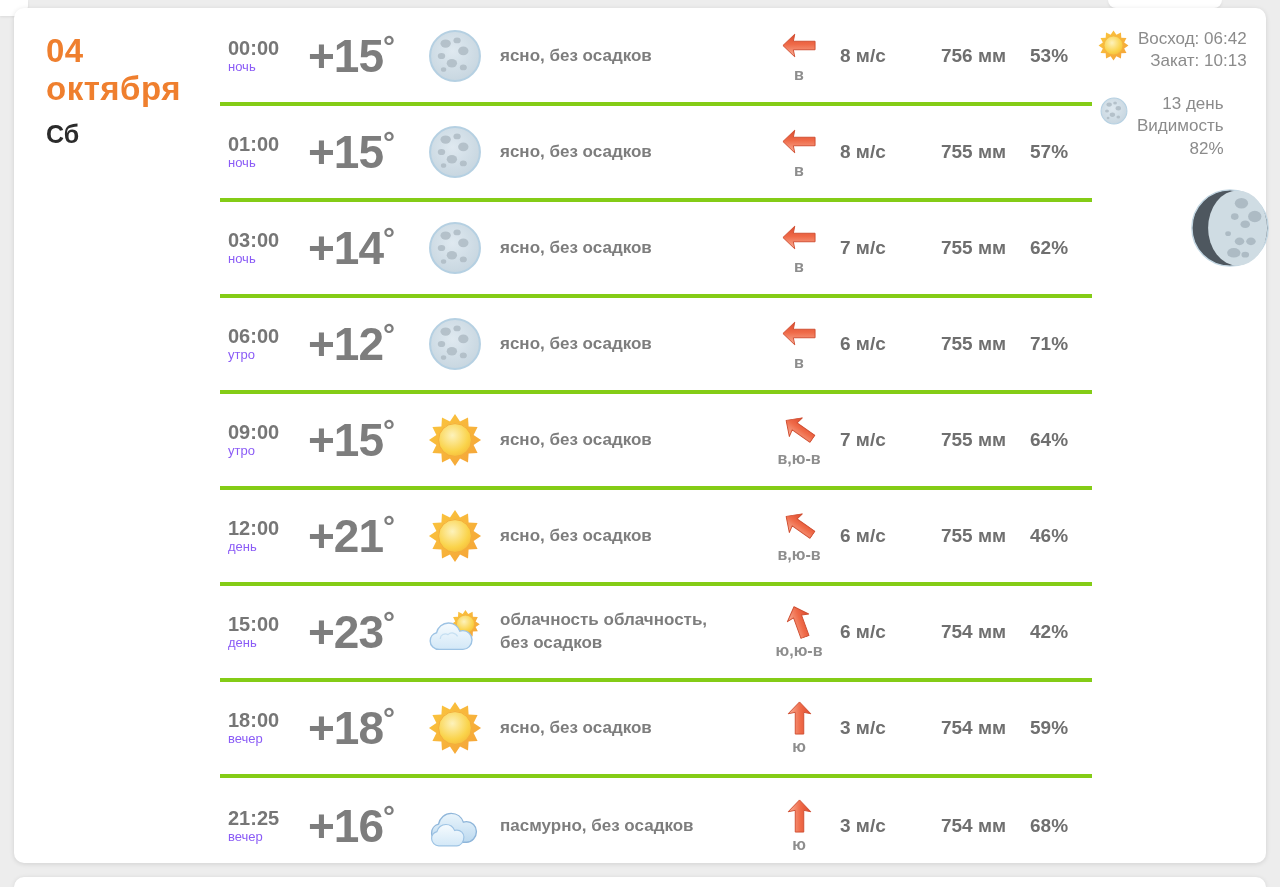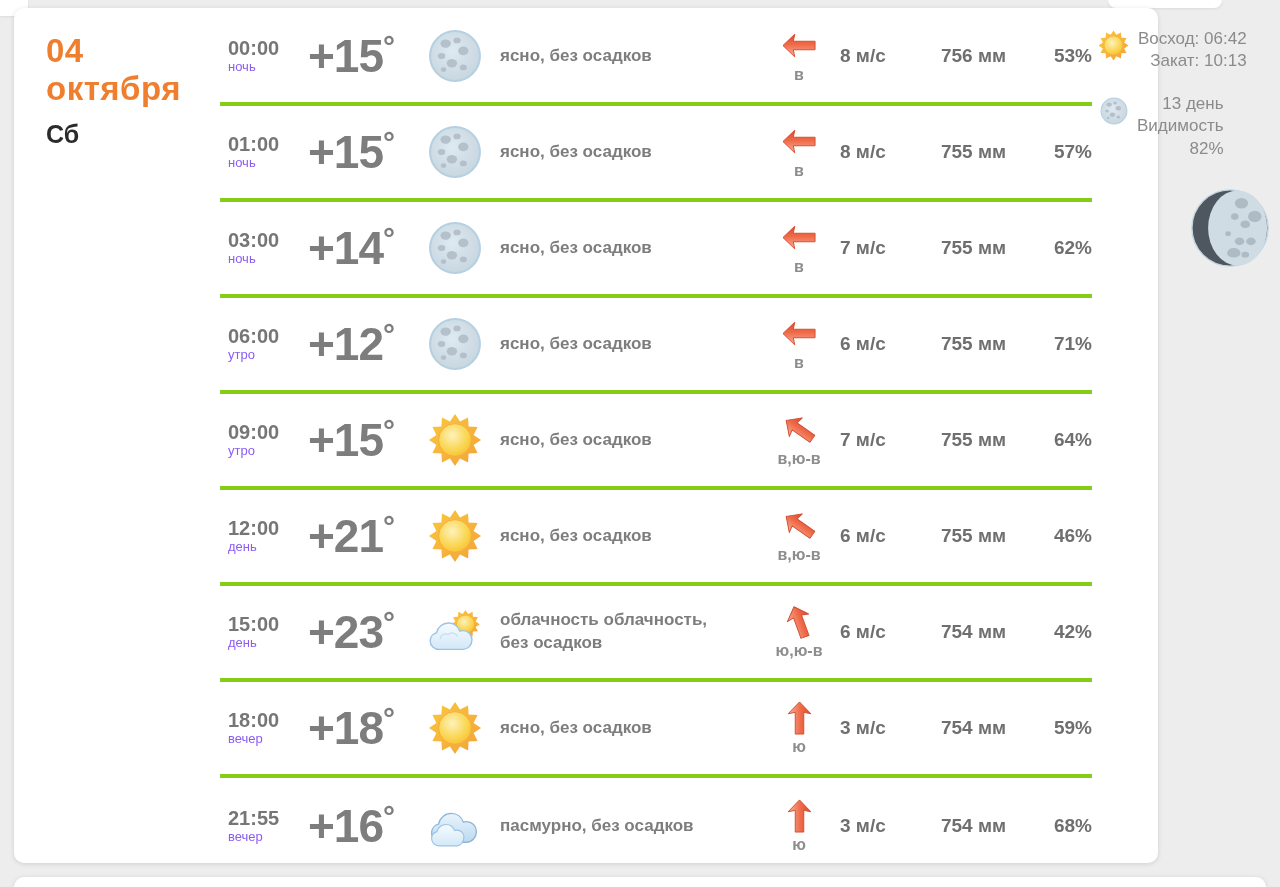--- a/index.html
+++ b/index.html
@@ -5,21 +5,21 @@
   * { margin:0; padding:0; box-sizing:border-box; }
   html,body { width:1280px; height:887px; overflow:hidden;
     font-family:"Liberation Sans", sans-serif; background:#ededed; }
 
   .frag { position:absolute; background:#fff; }
   .frag-tl { left:0; top:0; width:28px; height:16px; border-radius:0 0 10px 0;
     box-shadow:0 1px 3px rgba(0,0,0,.08); }
   .frag-tm { left:1108px; top:0; width:114px; height:8px; border-radius:0 0 8px 8px;
     box-shadow:0 1px 3px rgba(0,0,0,.08); }
 
-  .card-main { position:absolute; left:14px; top:8px; width:1144px; height:855px;
+  .card-main { position:absolute; left:14px; top:8px; width:1252px; height:855px;
     background:#fff; border-radius:10px; box-shadow:0 1px 5px rgba(0,0,0,.12); }
   .card-next { position:absolute; left:14px; top:877px; width:1252px; height:10px;
     background:#fff; border-radius:10px 10px 0 0; box-shadow:0 1px 5px rgba(0,0,0,.12); }
 
   
   .date-panel { position:absolute; left:32px; top:24px; width:180px; }
   .date-text { font-size:33px; font-weight:bold; color:#ef7f2e; letter-spacing:.5px; }
   .weekday-text { font-size:25px; font-weight:bold; color:#2b2b2b; margin-top:12px; }
 
   
@@ -48,21 +48,21 @@
   .arrow-wrap svg { width:25px; height:34px; }
   .dir-w   { transform:rotate(-90deg); }
   .dir-wnw { transform:rotate(-55deg); }
   .dir-nnw { transform:rotate(-20deg); }
   .dir-n   { transform:rotate(0deg); }
   .wind-dir { font-size:16px; font-weight:bold; color:#8d8d8d; text-align:center;
     width:52px; line-height:1.15; margin-top:2px; }
 
   .cell-speed { width:64px; flex:none; margin-left:6px; }
   .cell-pressure { width:80px; flex:none; text-align:right; margin-left:22px; }
-  .cell-humidity { width:62px; flex:none; text-align:right; margin-left:24px; }
+  .cell-humidity { width:62px; flex:none; text-align:left; margin-left:24px; }
   .num { font-size:19px; font-weight:bold; color:#6f6f6f; white-space:nowrap; }
 
   
   .sidebar { position:absolute; left:1084px; top:20px; width:172px;text-align:right; }
   .side-row { display:flex; align-items:flex-start; }
   .side-icon-sun { width:31px; height:31px; flex:none; margin-top:2px; }
   .side-icon-moon { width:28px; height:28px; flex:none; margin-top:4px; margin-left:2px; }
   .side-text { margin-left:9px; font-size:17px; color:#8b8b8b; line-height:1.32; }
   .side-row + .side-row { margin-top:20px; }
   .big-moon { margin-top:28px; margin-left:12px; width:80px; height:80px; }
@@ -360,21 +360,21 @@
       </div>
       <div class="wind-dir">ю</div>
     </div>
     <div class="cell-speed num">3 м/с</div>
     <div class="cell-pressure num">754 мм</div>
     <div class="cell-humidity num">59%</div>
   </div>
 
   <div class="row">
     <div class="cell-time">
-      <div class="time-value">21:55</div>
+      <div class="time-value">21:25</div>
       <div class="period-value">вечер</div>
     </div>
     <div class="cell-temp"><span class="temp-value">+16</span><span class="degree-symbol">°</span></div>
     <div class="cell-icon">
       <svg>
               <use href="#sym-cloud"></use>
             </svg>
     </div>
     <div class="cell-desc">пасмурно, без осадков</div>
     <div class="cell-wind">

